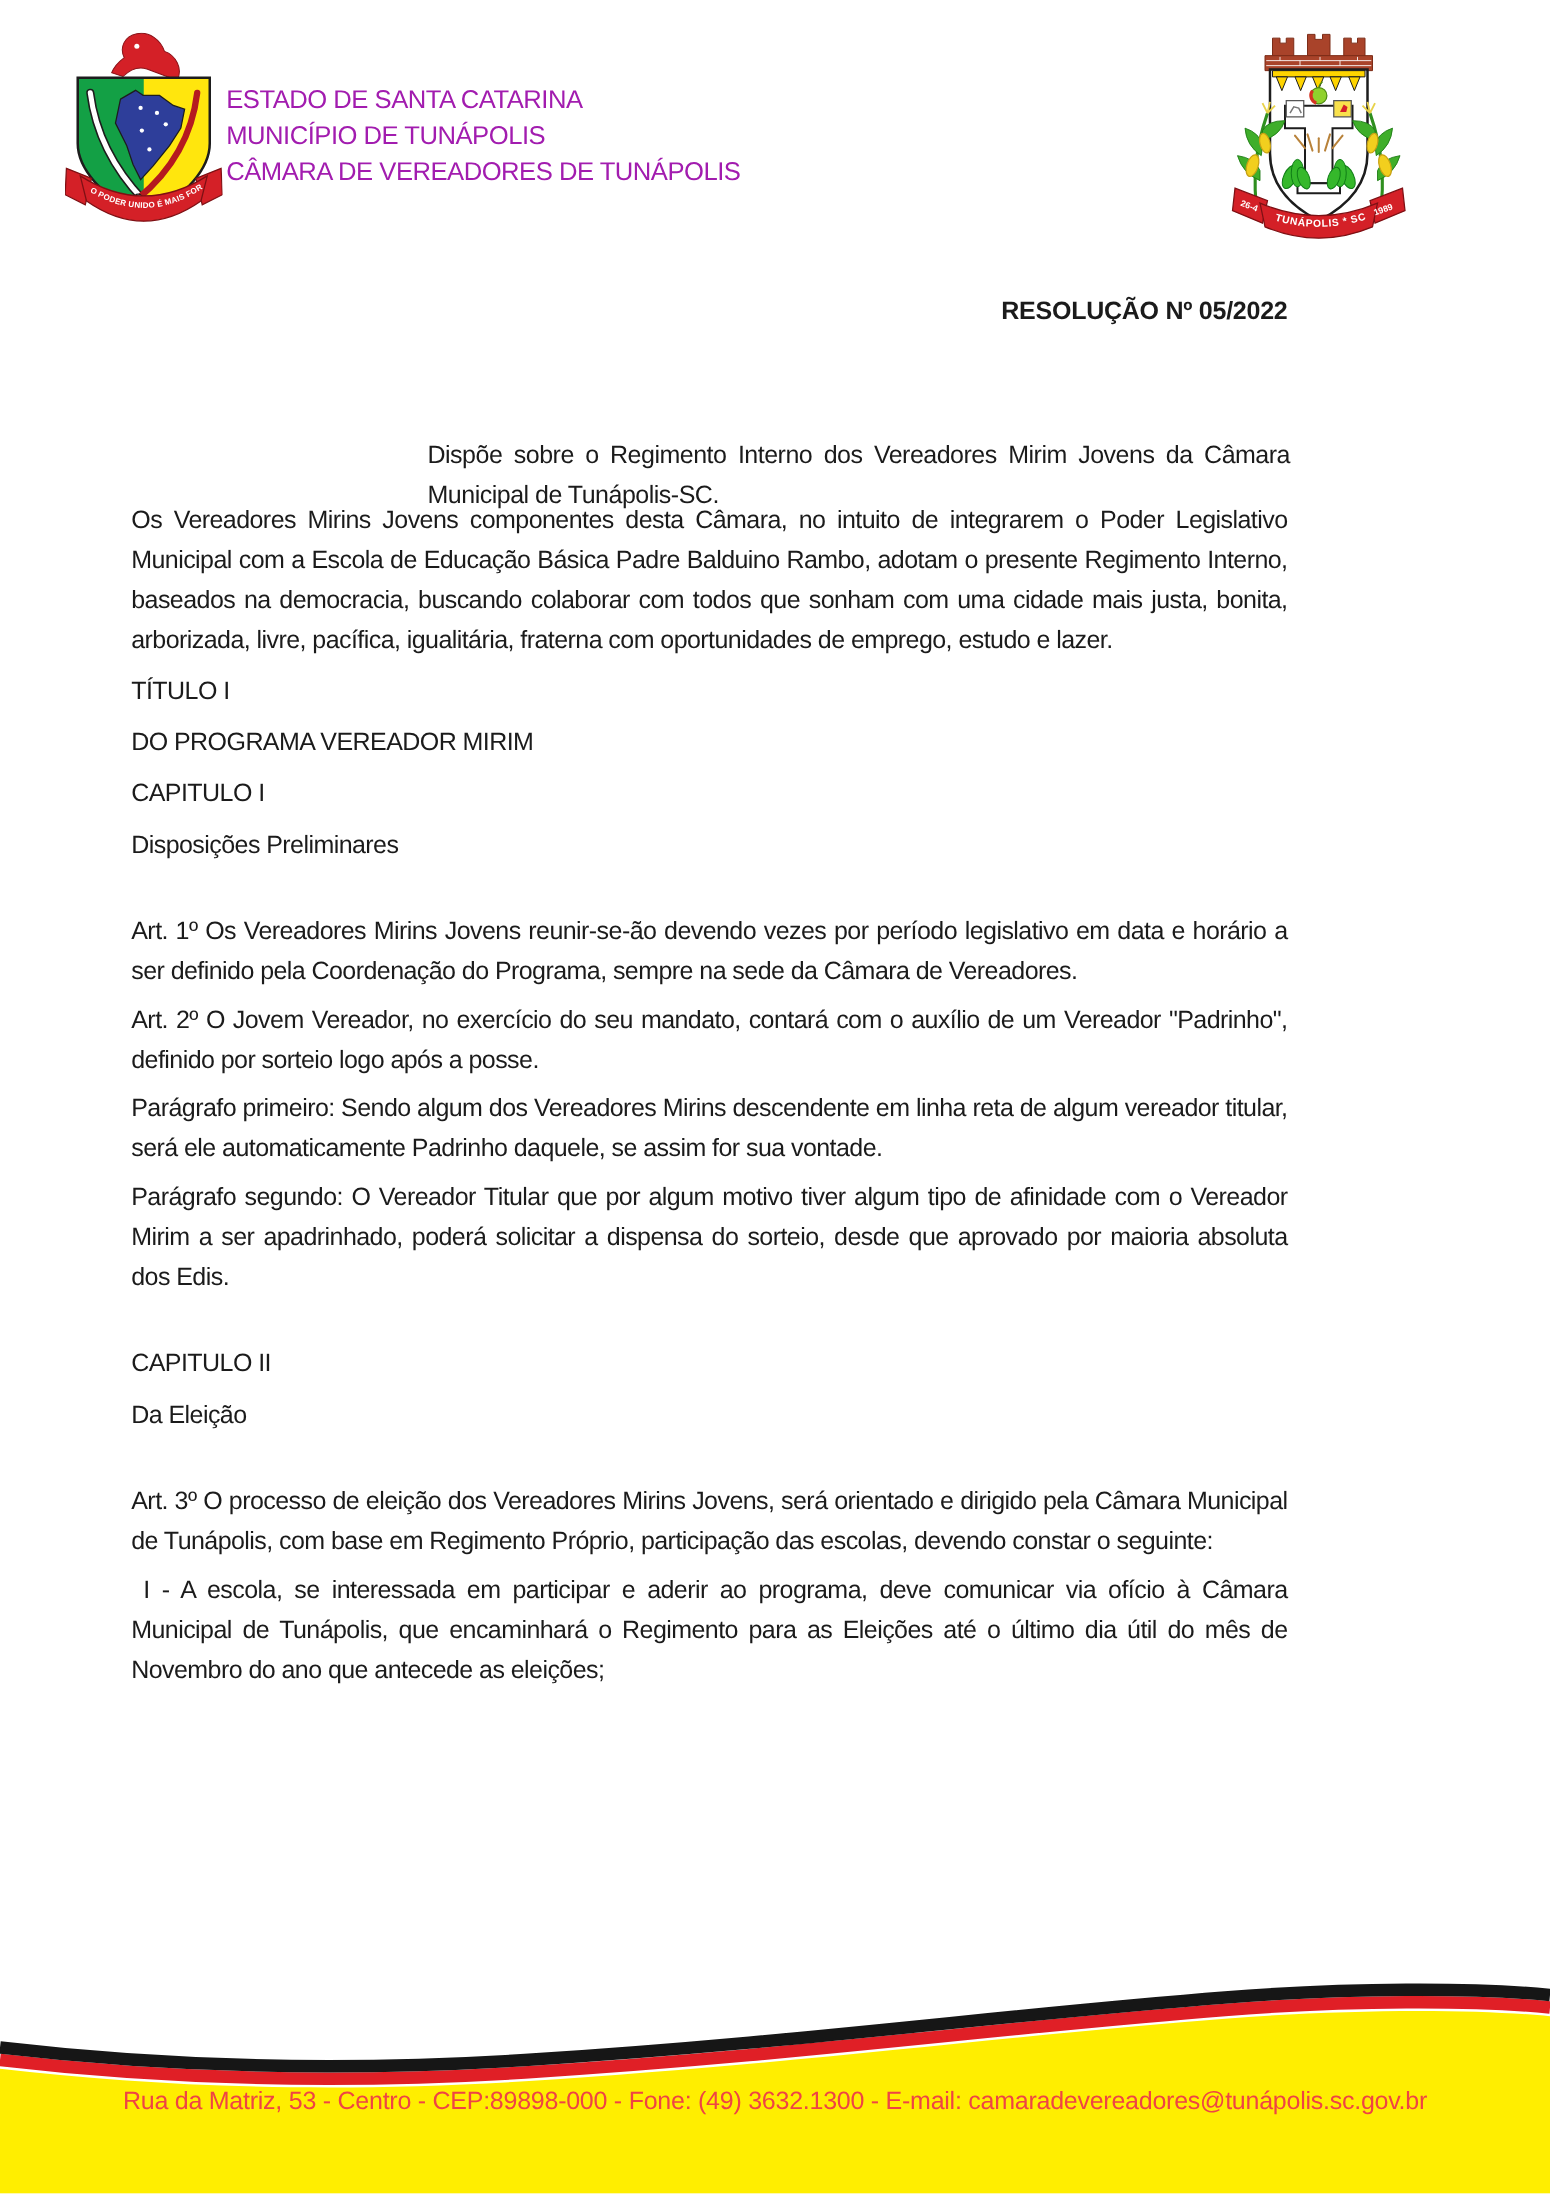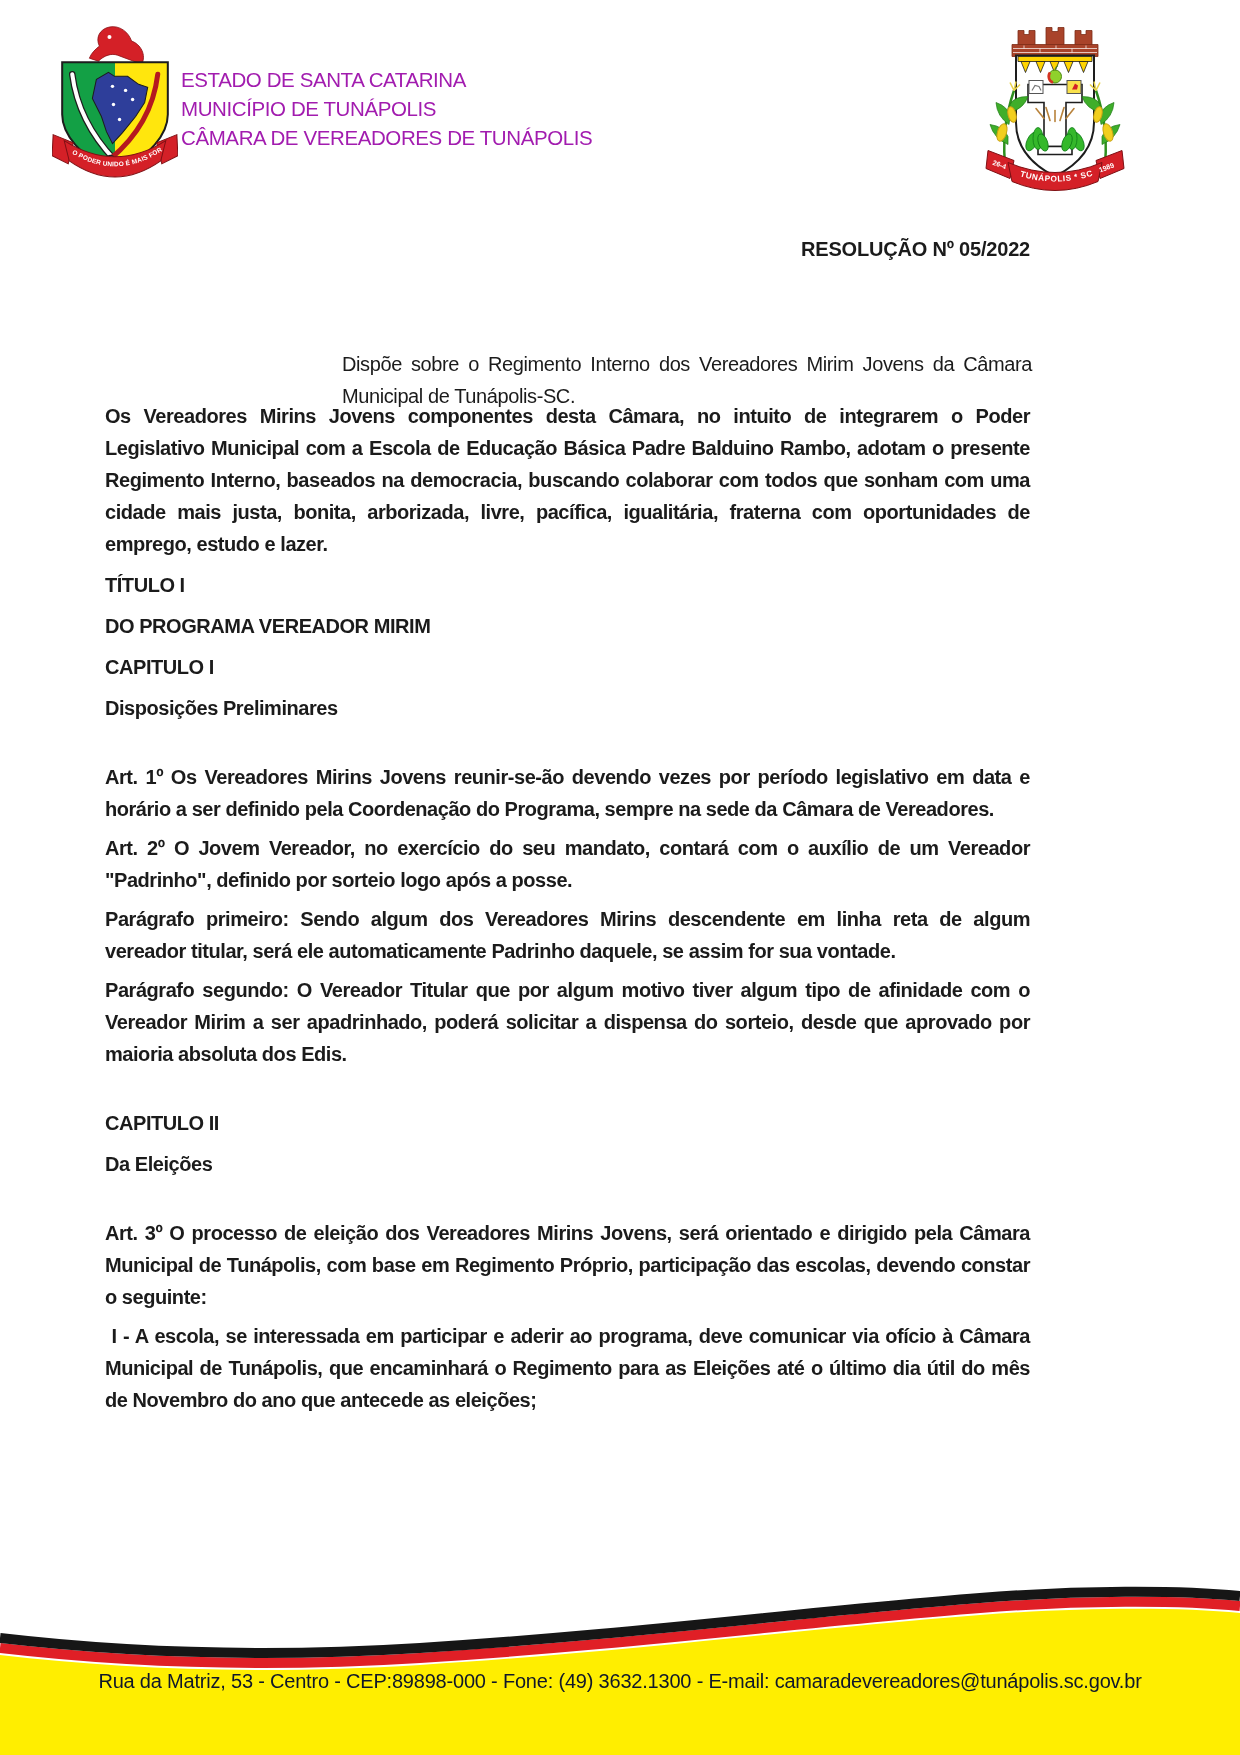--- a/index.html
+++ b/index.html
@@ -7,30 +7,30 @@
     position:relative;width:1240px;height:1755px;background:#ffffff;overflow:hidden;
     font-family:"Liberation Sans",sans-serif;color:#1b1b1b;
   }
   
   .header-emblem-left{position:absolute;left:52px;top:26px;width:126px;height:167px;}
   .header-emblem-right{position:absolute;left:984px;top:24px;width:142px;height:173px;}
   .header-text{position:absolute;left:181px;top:65px;font-size:20.5px;line-height:29px;letter-spacing:-0.4px;color:#a21caf;}
   
   .doc-title{position:absolute;left:105px;top:238px;width:925px;text-align:right;font-weight:bold;font-size:20px;letter-spacing:-0.2px;}
   .epigraph{position:absolute;left:342px;top:300px;width:690px;font-size:20px;line-height:32px;text-align:justify;letter-spacing:-0.4px;margin-top:48px;}
-  .doc-body{position:absolute;left:105px;top:400px;width:925px;font-size:20px;line-height:32px;letter-spacing:-0.45px;font-weight:bold;}
+  .doc-body{position:absolute;left:105px;top:400px;width:925px;font-size:20px;line-height:32px;letter-spacing:-0.45px;}
   .doc-paragraph{text-align:justify;margin-top:7px;}
   .doc-heading{text-align:left;margin-top:9px;}
   .spaced{margin-top:37px;}
   .doc-body > :first-child{margin-top:0;}
   
   .footer{position:absolute;left:0;bottom:0;width:1240px;height:195px;}
   .footer-wave{position:absolute;left:0;top:0;width:1240px;height:195px;display:block;}
   .footer-text{position:absolute;left:0;top:110px;width:100%;text-align:center;
-    font-size:20px;color:#0f172a;letter-spacing:-0.2px;}
+    font-size:20px;color:#ef4444;letter-spacing:-0.2px;}
 </style>
 </head>
 <body>
 
 <div class="page">
 
   <div class="header-emblem-left">
     <svg viewBox="0 0 125 166" width="126" height="167">
 
       <path d="M57,1 C47,3 43,12 47,20 C43,23 39,27 37,32 L46,35 C52,29 59,27 65,29 L89,38 C94,29 88,18 79,15 C76,6 67,-1 57,1 Z" fill="#d42027" stroke="#8a1218" stroke-width="0.8"></path>
@@ -162,21 +162,21 @@
       <div class="doc-paragraph">Os Vereadores Mirins Jovens componentes desta Câmara, no intuito de integrarem o Poder Legislativo Municipal com a Escola de Educação Básica Padre Balduino Rambo, adotam o presente Regimento Interno, baseados na democracia, buscando colaborar com todos que sonham com uma cidade mais justa, bonita, arborizada, livre, pacífica, igualitária, fraterna com oportunidades de emprego, estudo e lazer.</div>
       <div class="doc-heading">TÍTULO I</div>
       <div class="doc-heading">DO PROGRAMA VEREADOR MIRIM</div>
       <div class="doc-heading">CAPITULO I</div>
       <div class="doc-heading">Disposições Preliminares</div>
       <div class="doc-paragraph spaced">Art. 1º Os Vereadores Mirins Jovens reunir-se-ão devendo vezes por período legislativo em data e horário a ser definido pela Coordenação do Programa, sempre na sede da Câmara de Vereadores.</div>
       <div class="doc-paragraph">Art. 2º O Jovem Vereador, no exercício do seu mandato, contará com o auxílio de um Vereador "Padrinho", definido por sorteio logo após a posse.</div>
       <div class="doc-paragraph">Parágrafo primeiro: Sendo algum dos Vereadores Mirins descendente em linha reta de algum vereador titular, será ele automaticamente Padrinho daquele, se assim for sua vontade.</div>
       <div class="doc-paragraph">Parágrafo segundo: O Vereador Titular que por algum motivo tiver algum tipo de afinidade com o Vereador Mirim a ser apadrinhado, poderá solicitar a dispensa do sorteio, desde que aprovado por maioria absoluta dos Edis.</div>
       <div class="doc-heading spaced">CAPITULO II</div>
-      <div class="doc-heading">Da Eleições</div>
+      <div class="doc-heading">Da Eleição</div>
       <div class="doc-paragraph spaced">Art. 3º O processo de eleição dos Vereadores Mirins Jovens, será orientado e dirigido pela Câmara Municipal de Tunápolis, com base em Regimento Próprio, participação das escolas, devendo constar o seguinte:</div>
       <div class="doc-paragraph">&nbsp;I - A escola, se interessada em participar e aderir ao programa, deve comunicar via ofício à Câmara Municipal de Tunápolis, que encaminhará o Regimento para as Eleições até o último dia útil do mês de Novembro do ano que antecede as eleições;</div>
     </div>
 
   <div class="footer">
     <svg class="footer-wave" viewBox="0 0 1240 195" preserveAspectRatio="none">
       <path d="M0,95 C120,109 260,115 420,105 C640,91 800,69 980,55 C1080,47 1180,47 1240,53 L1240,195 L0,195 Z" fill="#ffee00"></path>
       <path d="M0,88 C120,102 260,108 420,98 C640,84 800,62 980,48 C1080,40 1180,40 1240,46" fill="none" stroke="#e01f26" stroke-width="10"></path>
       <path d="M0,78 C120,92 260,98 420,88 C640,74 800,52 980,38 C1080,30 1180,30 1240,36" fill="none" stroke="#161616" stroke-width="10"></path>
     </svg>

